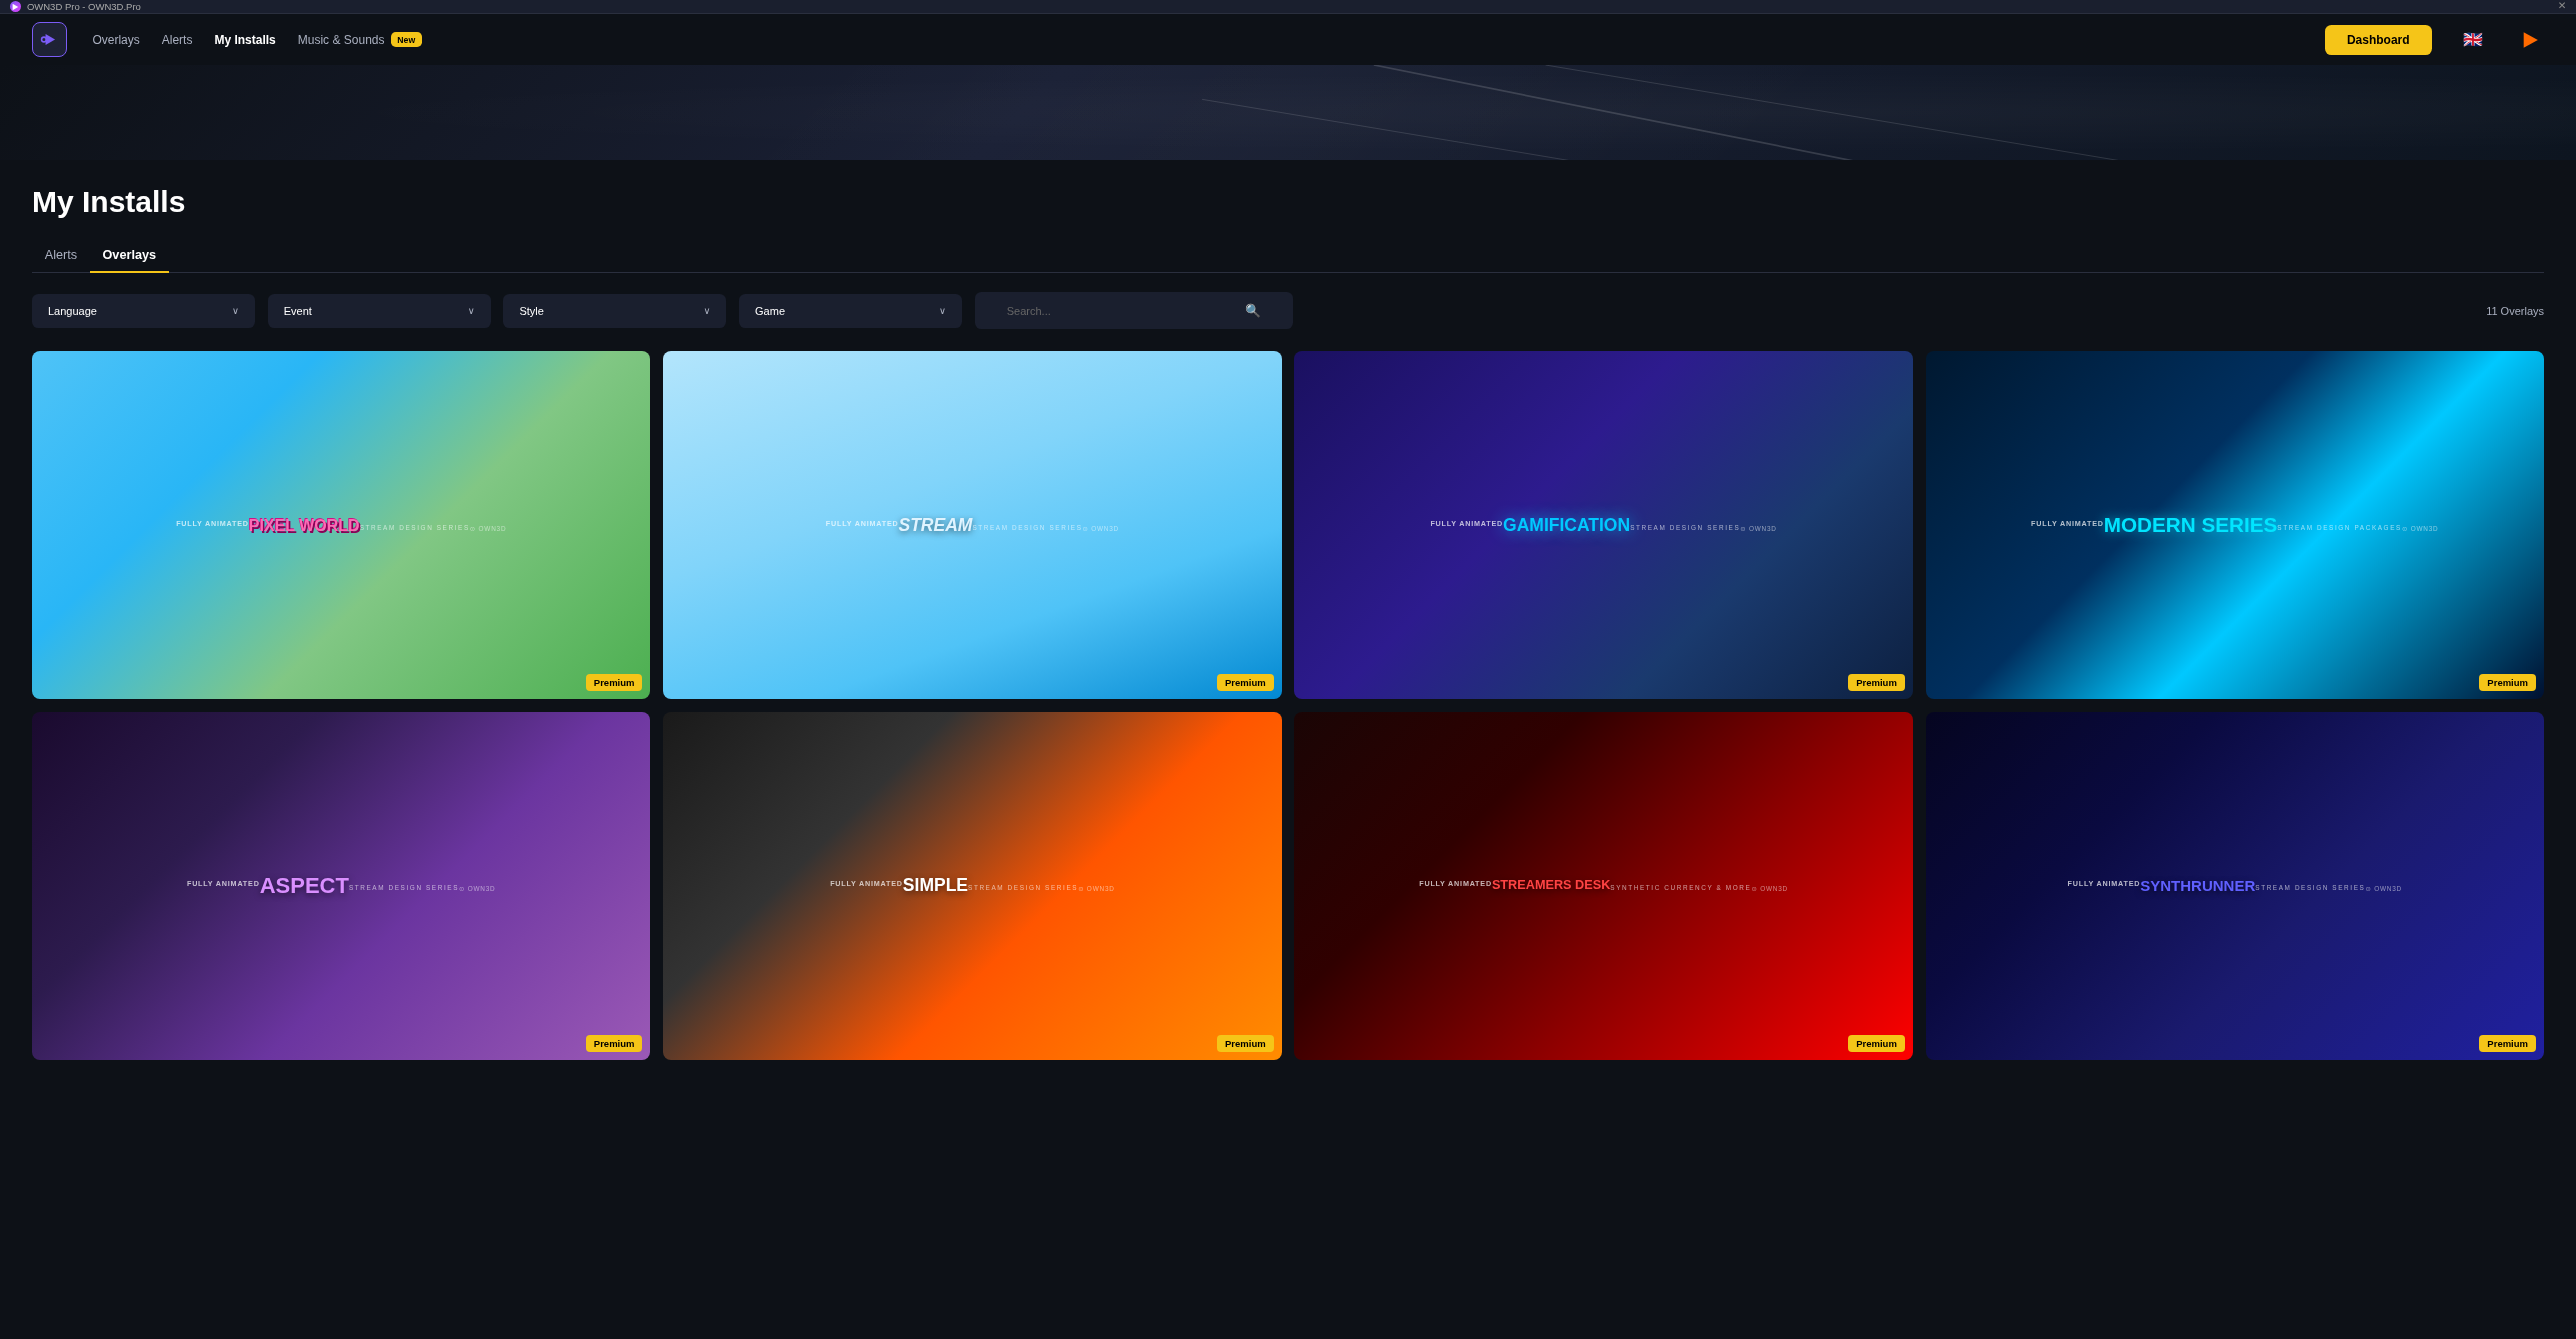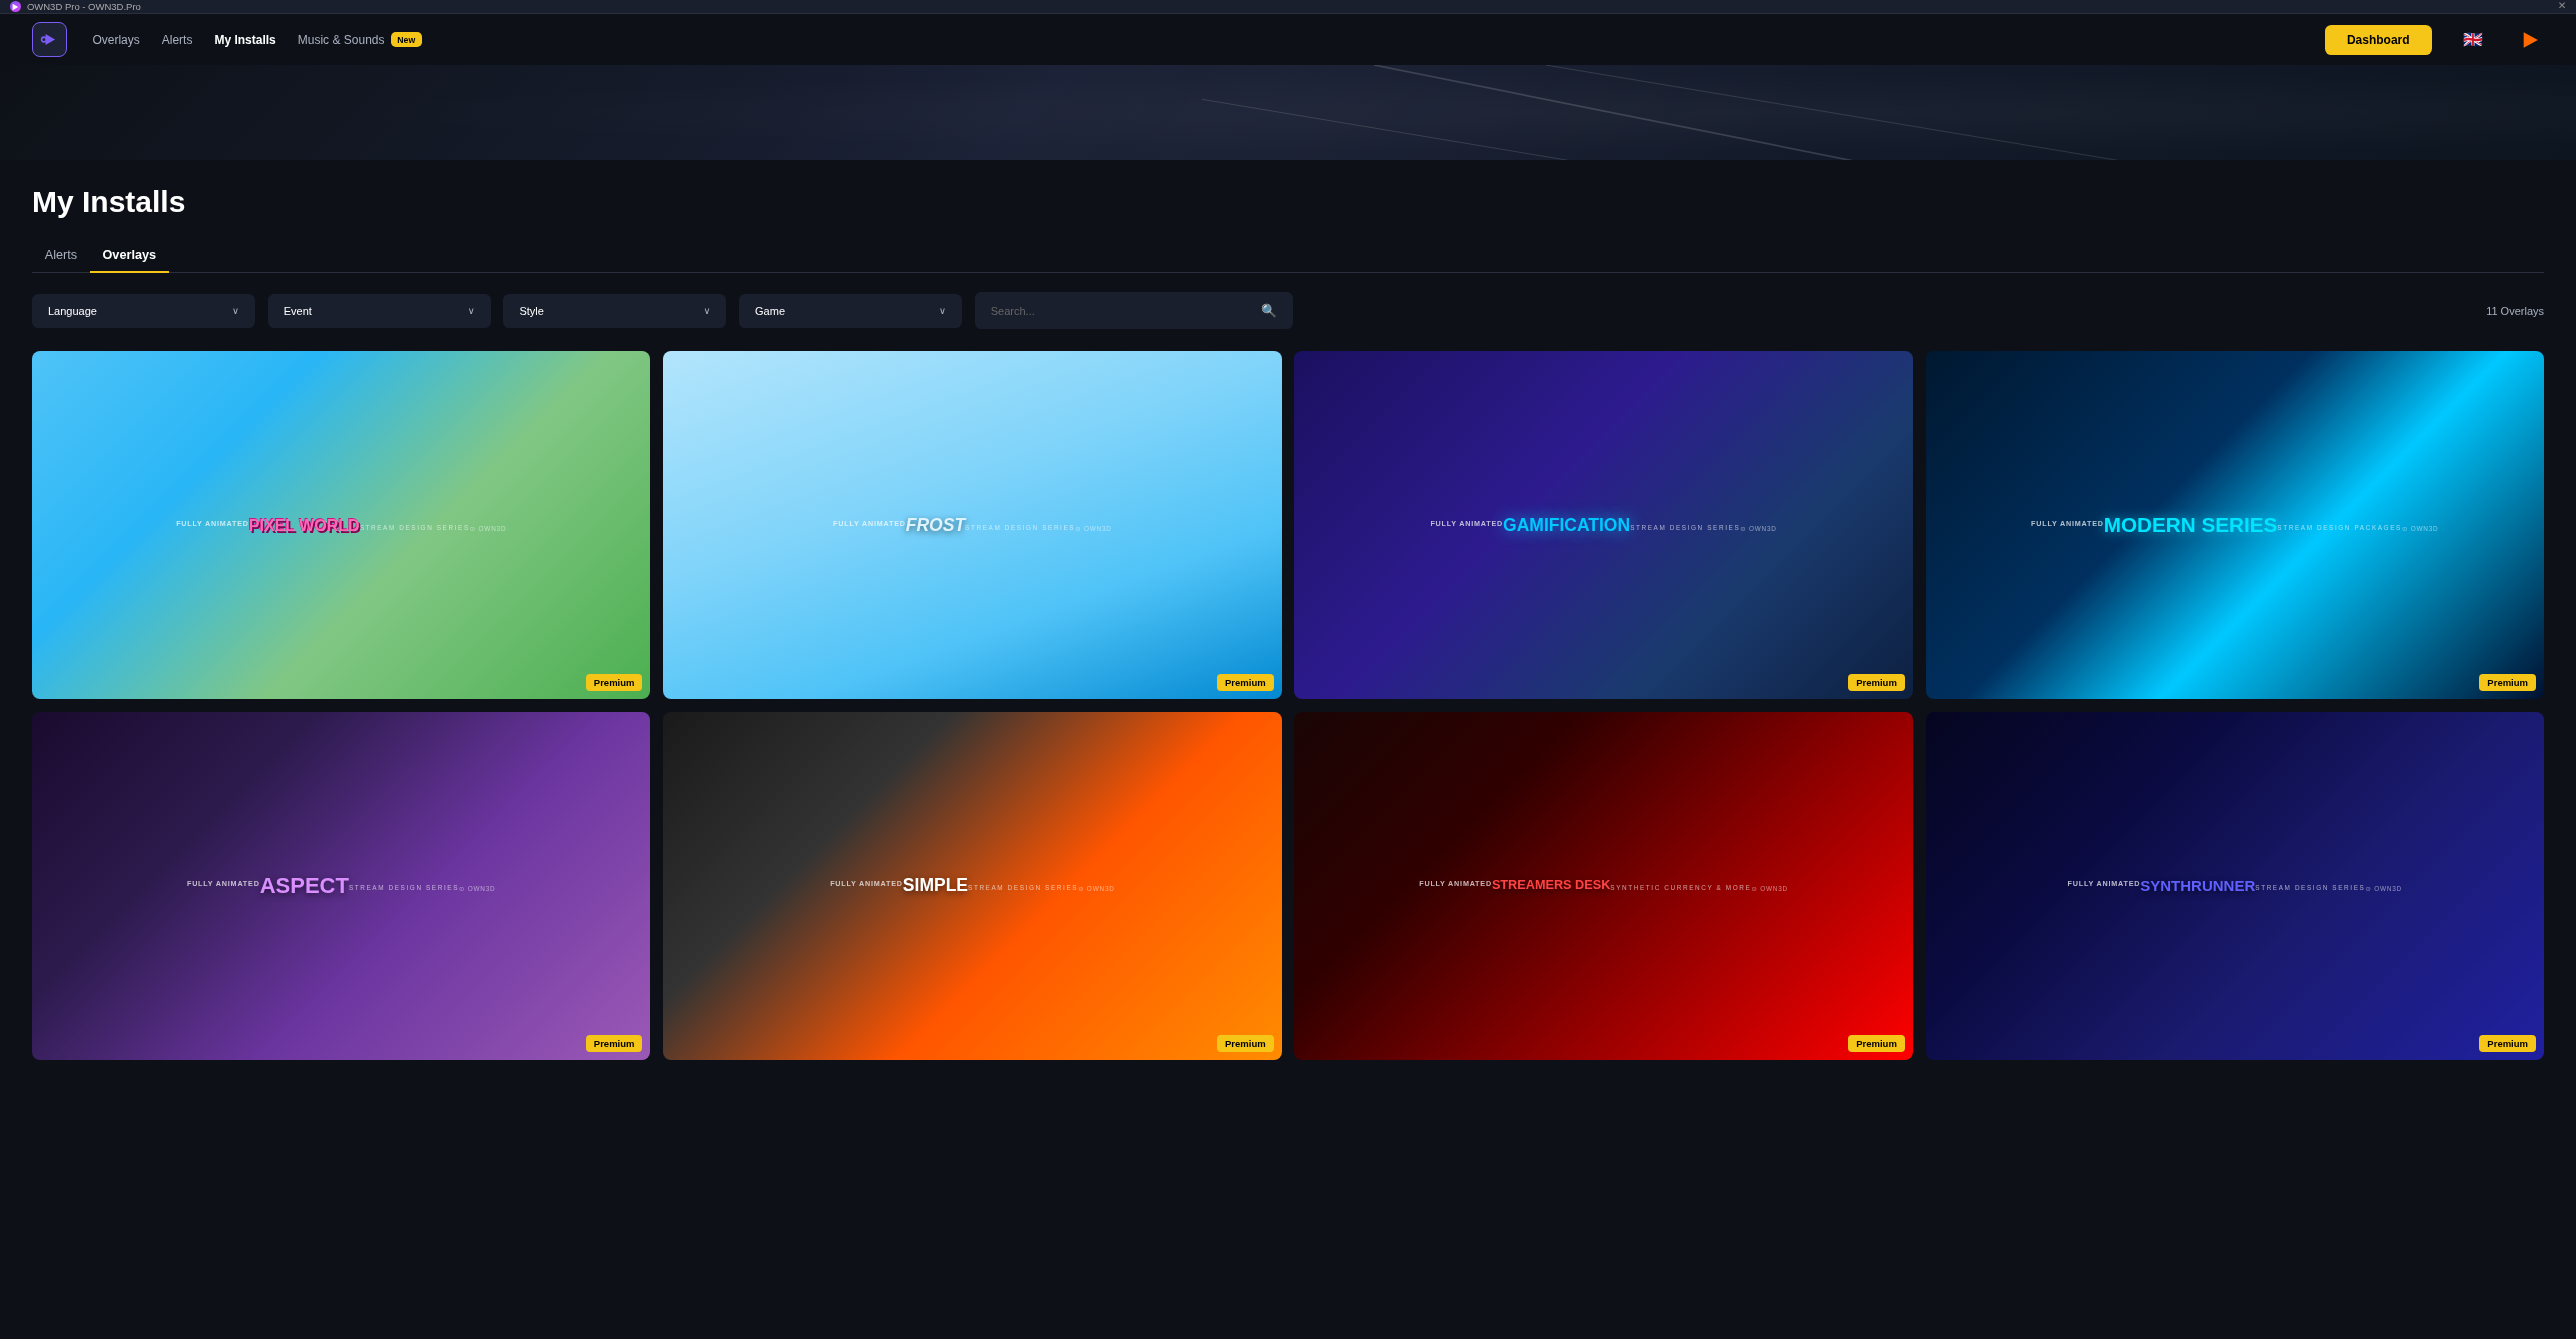--- a/index.html
+++ b/index.html
@@ -235,21 +235,21 @@
       cursor: pointer;
       flex: 1;
       max-width: 223px;
       justify-content: space-between;
     }
 
     .search-box {
       background: #1a1f2e;
       border: none;
       border-radius: 6.4px;
-      padding: 11px 16px;
+      padding: 11px 32px;
       color: #fff;
       font-size: 11px;
       display: flex;
       align-items: center;
       gap: 9.5px;
       flex: 1.5;
       max-width: 318px;
     }
     .search-box input {
       background: transparent;
@@ -469,21 +469,21 @@
         <div class="card-name pixel-name">PIXEL WORLD</div>
         <div class="card-subtitle">STREAM DESIGN SERIES</div>
         <div class="card-logo">⊙ OWN3D</div>
       </div>
       <span class="premium-badge">Premium</span>
     </div>
 
     <div class="card card-frost">
       <div class="card-inner-text">
         <div class="card-tag">FULLY ANIMATED</div>
-        <div class="card-name frost-name">FROST</div>
+        <div class="card-name frost-name">STREAM</div>
         <div class="card-subtitle">STREAM DESIGN SERIES</div>
         <div class="card-logo">⊙ OWN3D</div>
       </div>
       <span class="premium-badge">Premium</span>
     </div>
 
     <div class="card card-gamification">
       <div class="card-inner-text">
         <div class="card-tag">FULLY ANIMATED</div>
         <div class="card-name gamification-name">GAMIFICATION</div>

